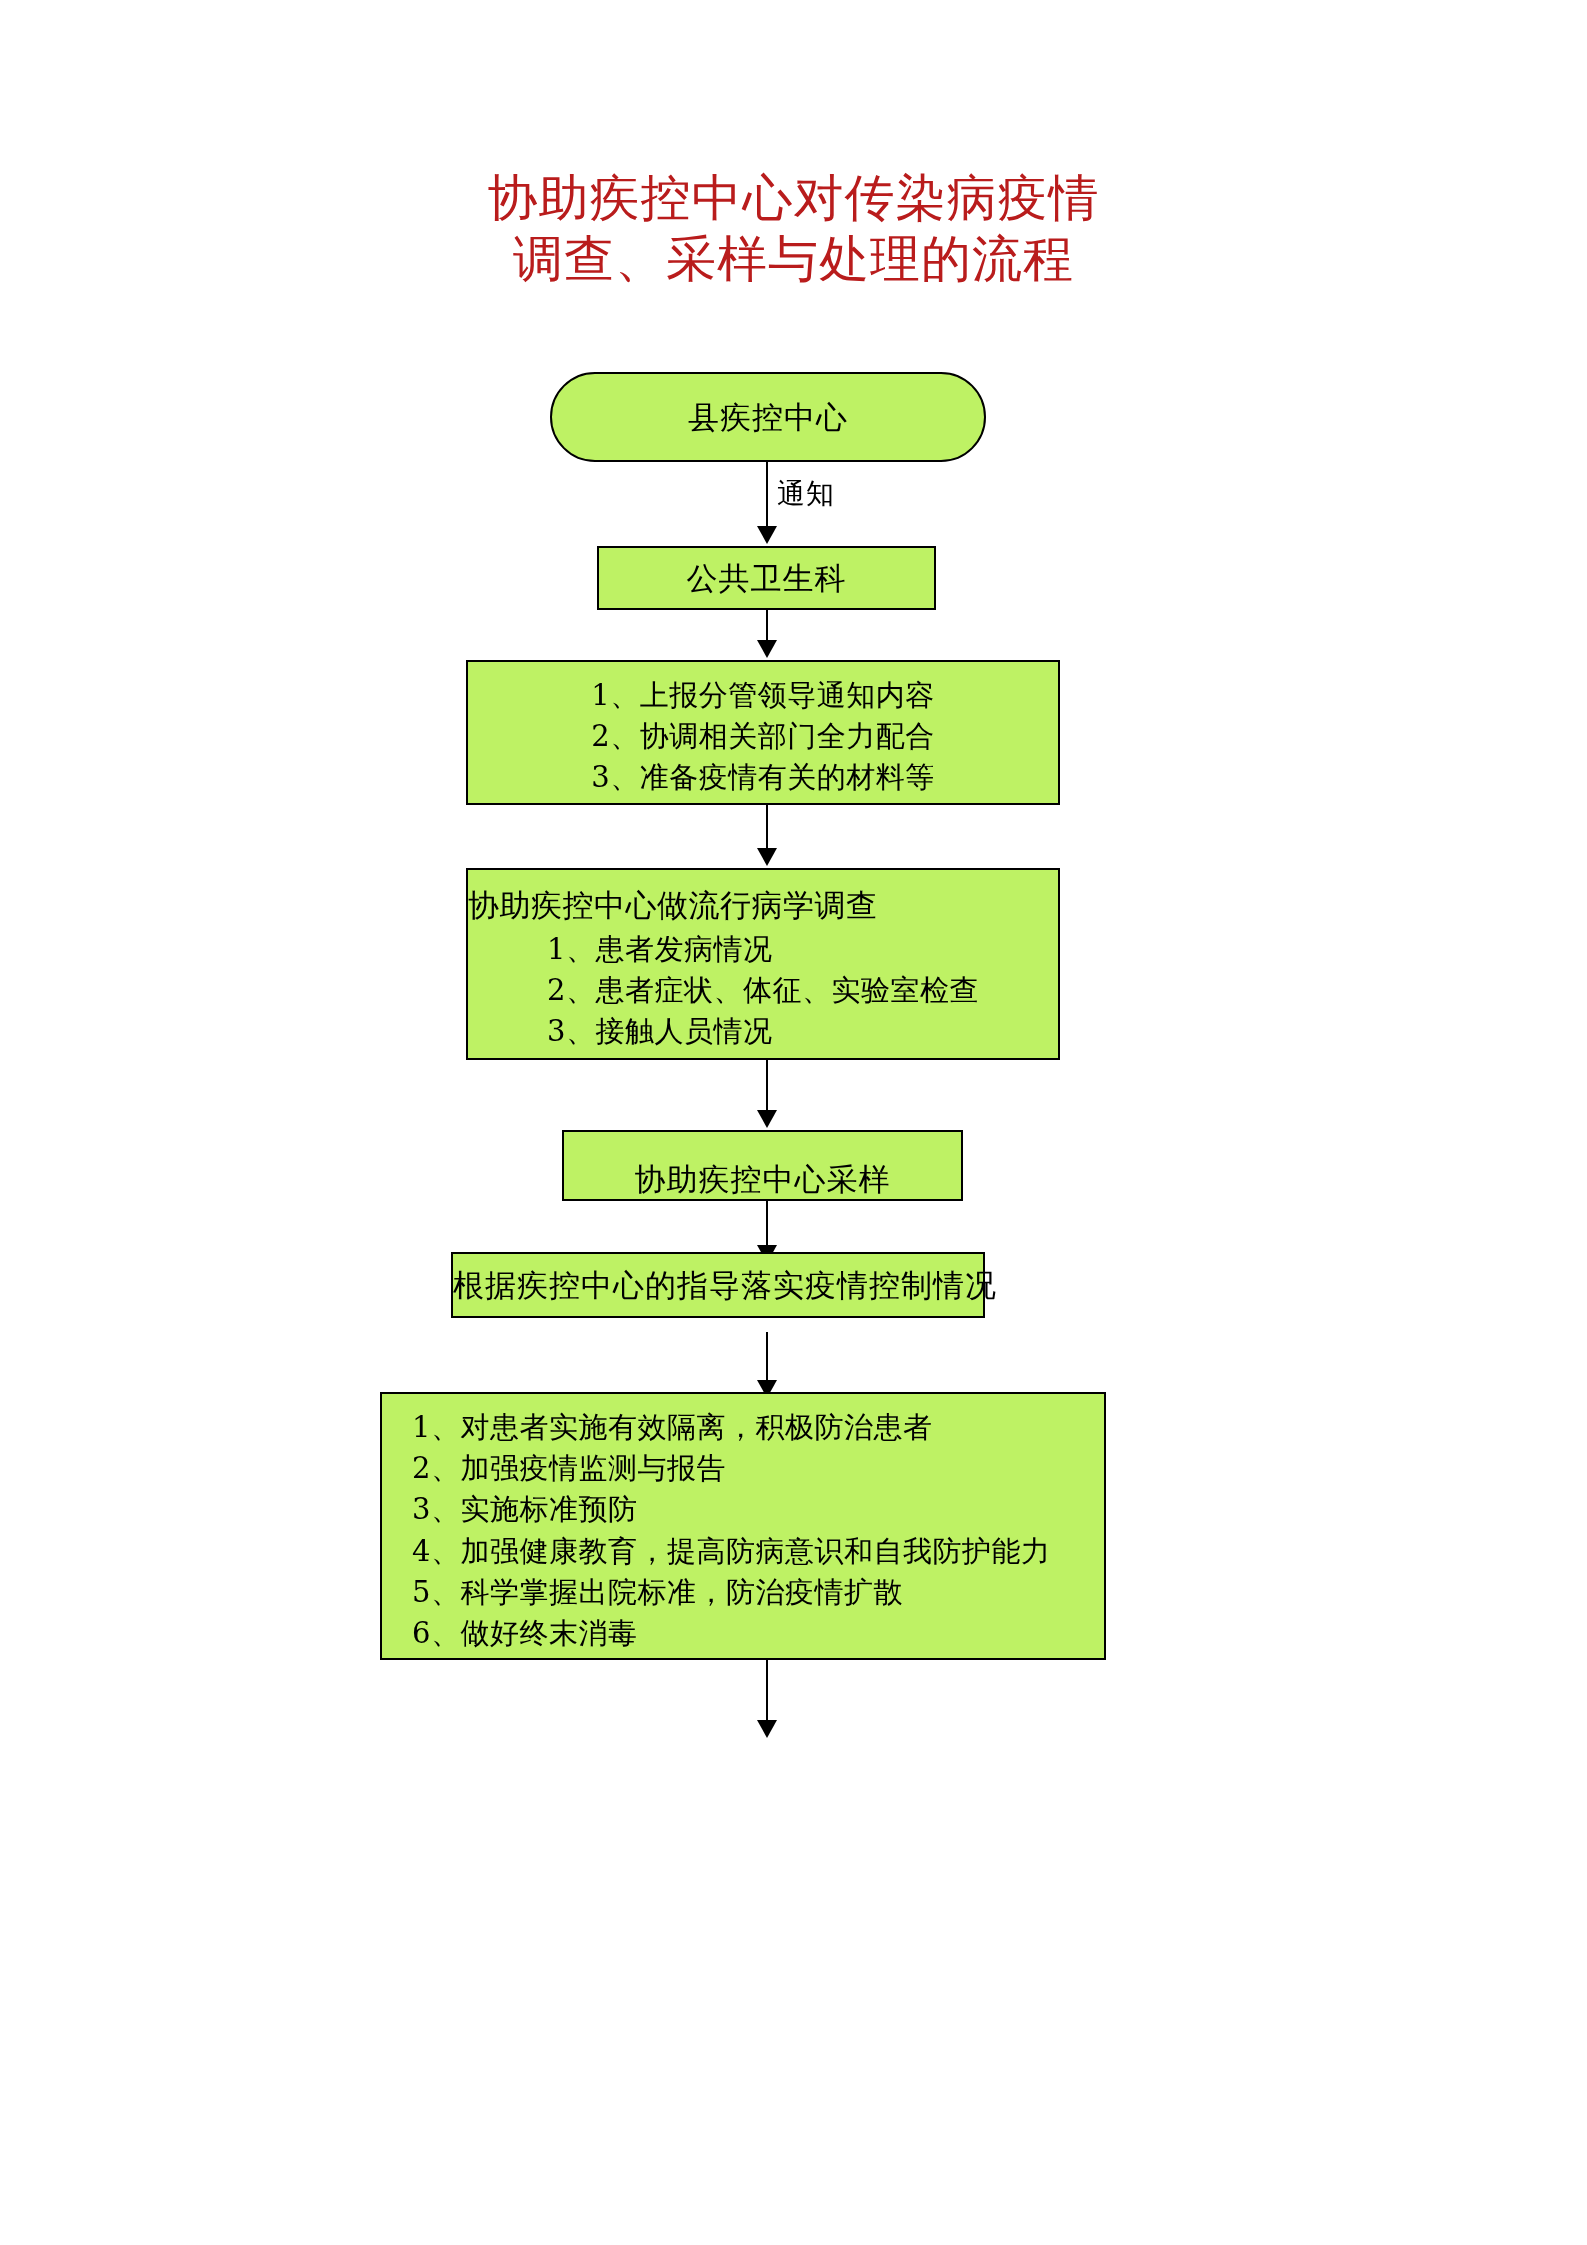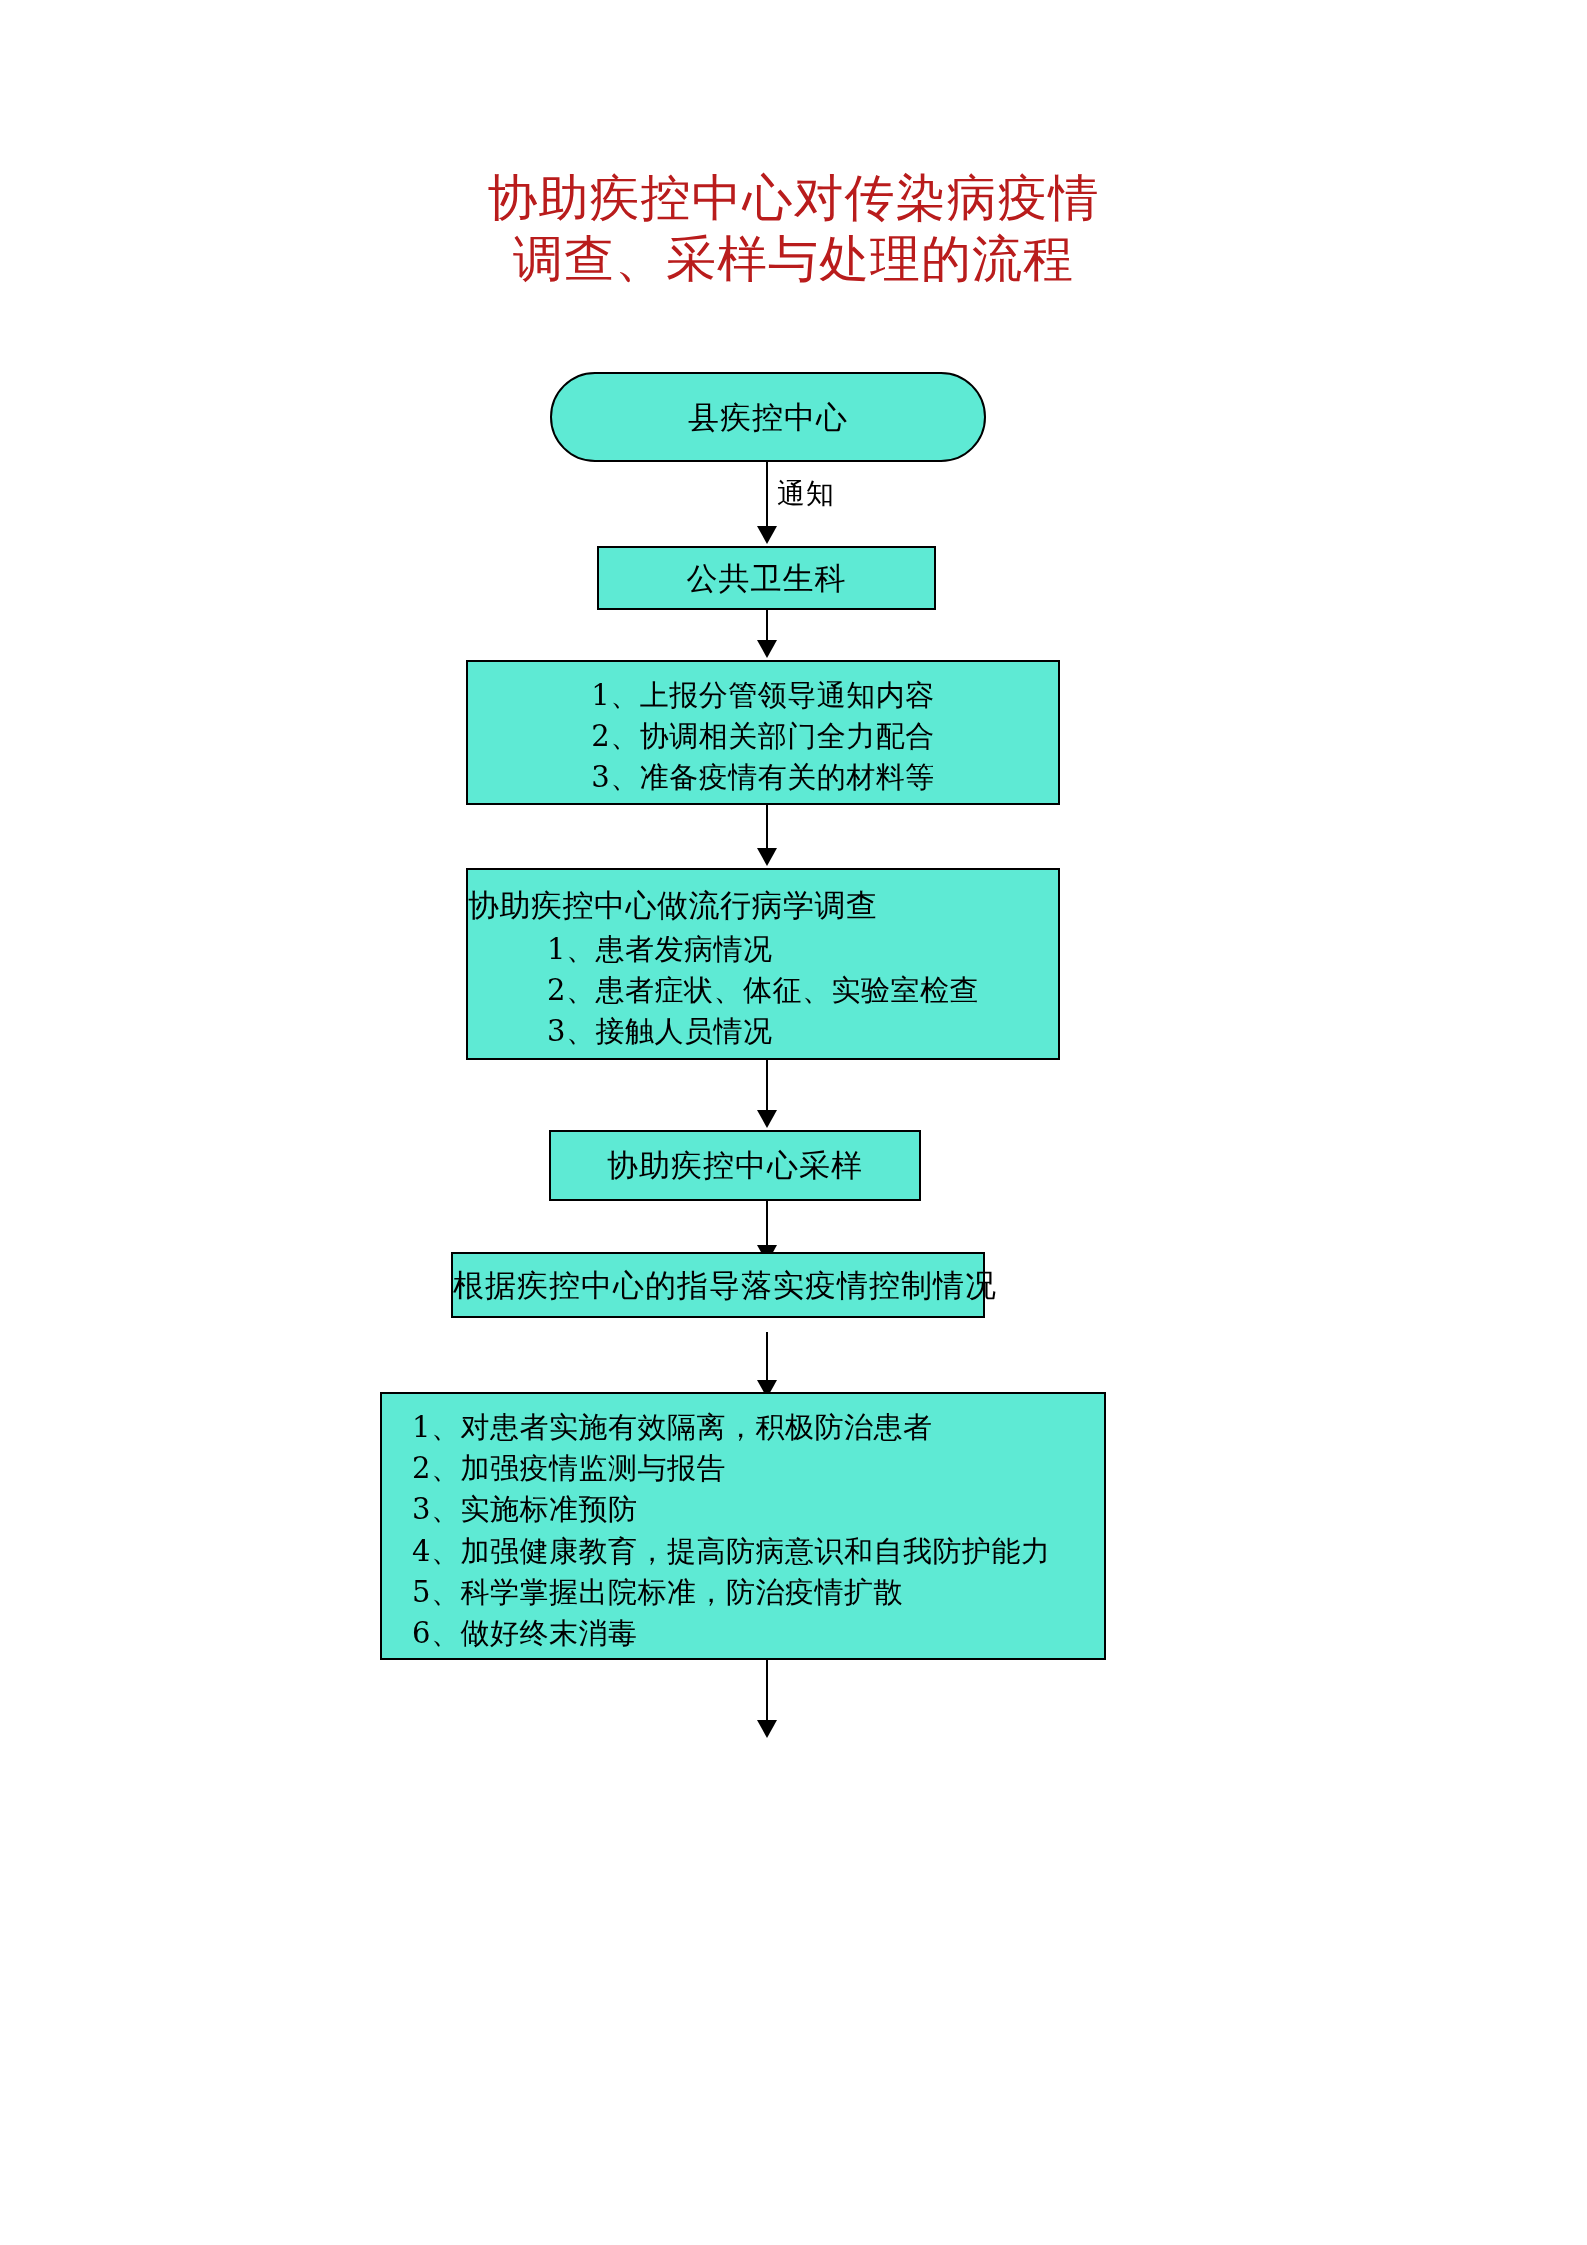--- a/index.html
+++ b/index.html
@@ -33,21 +33,21 @@
     font-size: 50px;
     letter-spacing: 1px;
     color: #b91c1c;
     white-space: nowrap;
   }
 
   
   .node {
     position: absolute;
     box-sizing: border-box;
-    background: #5eead4;
+    background: #bef264;
     border: 2.2px solid #000000;
     display: flex;
     flex-direction: column;
     justify-content: center;
   }
   .node.rect { border-radius: 0; }
   .node.stadium { border-radius: 999px; }
 
   .node-center {
     text-align: center;
@@ -158,21 +158,21 @@
         <div class="li">1、患者发病情况</div>
         <div class="li">2、患者症状、体征、实验室检查</div>
         <div class="li">3、接触人员情况</div>
       </div>
     </div>
   </div>
 
   <div class="conn" style="left:766px; top:1060px; height:52px;"></div>
   <div class="arrowhead" style="left:757px; top:1110px;"></div>
 
-  <div class="node rect" style="left:549px; top:1130px; width:372px; height:71px;">
+  <div class="node rect" style="left:562px; top:1130px; width:401px; height:71px;justify-content:flex-end;">
     <div class="node-center">协助疾控中心采样</div>
   </div>
 
   <div class="conn" style="left:766px; top:1201px; height:46px;"></div>
   <div class="arrowhead" style="left:757px; top:1245px;"></div>
 
   <div class="node rect" style="left:451px; top:1252px; width:534px; height:66px;">
     <div class="node-center">根据疾控中心的指导落实疫情控制情况</div>
   </div>
 

